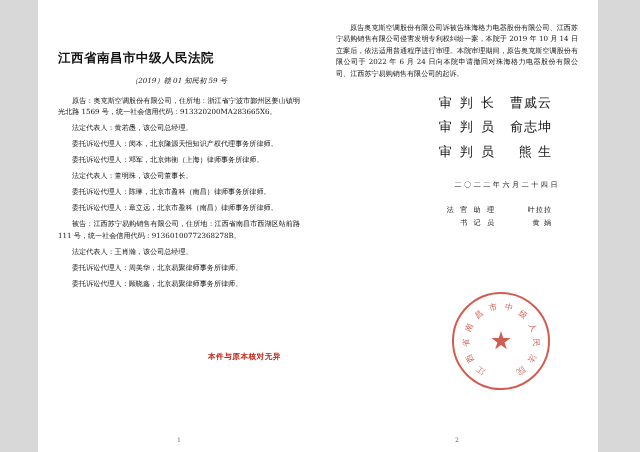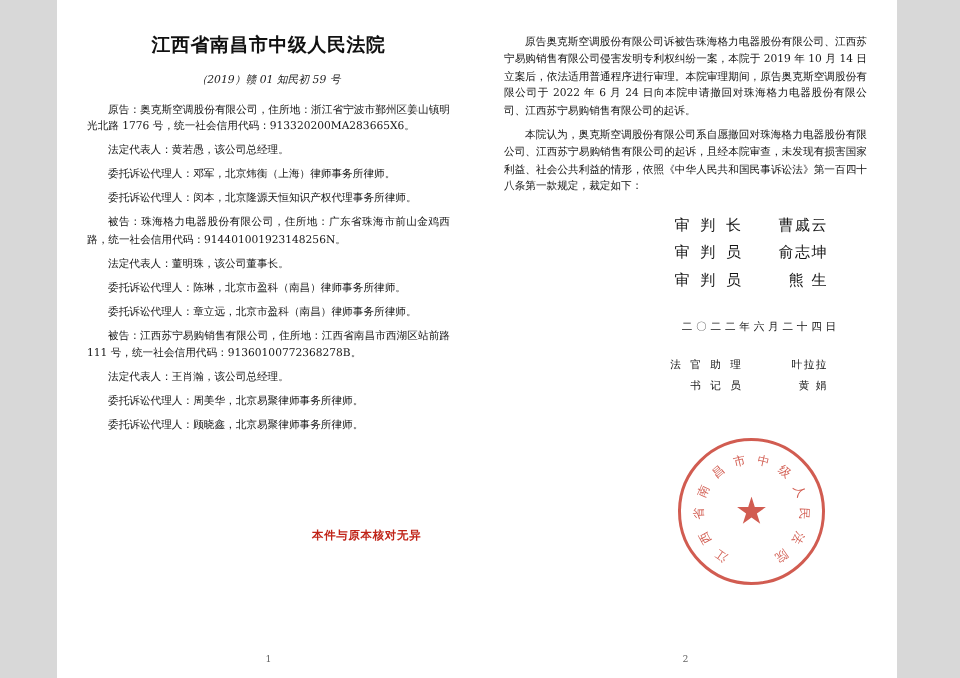--- a/index.html
+++ b/index.html
@@ -30,27 +30,27 @@
     left: 38px;
     width: 282px;
     padding: 22px 20px 0 20px;
   }
   .sheet-right {
     left: 316px;
     width: 282px;
     padding: 22px 20px 12px 20px;
   }
   .doc-title {
-    text-align: center;
     font-size: 12.5px;
     font-weight: bold;
     letter-spacing: 0.5px;
     color: #111;
     font-family: "DejaVu Serif", serif;
     margin-bottom: 9px;
+    margin-top: 28px;
   }
   .doc-subtitle {
     text-align: center;
     font-size: 14px;
     font-weight: bold;
     letter-spacing: 3px;
     color: #111;
     font-family: "DejaVu Serif", serif;
     margin-bottom: 9px;
   }
@@ -68,21 +68,21 @@
     color: #141414;
     text-align: justify;
     margin: 0 0 4.5px 0;
     font-family: "DejaVu Serif", serif;
   }
   .para.indent {
     text-indent: 14px;
   }
   .sign-block {
     margin-top: 12px;
-    font-size: 10px;
+    font-size: 13px;
     line-height: 1.85;
     color: #141414;
     font-family: "DejaVu Serif", serif;
   }
   .sign-row {
     display: flex;
     justify-content: flex-end;
     padding-right: 26px;
   }
   .sign-label {
@@ -176,39 +176,37 @@
 </style>
 </head>
 <body>
 
 <div id="page">
 
   <div class="sheet sheet-left">
     <div class="doc-title">江西省南昌市中级人民法院</div>
     <div class="case-no">（2019）赣 01 知民初 59 号</div>
 
-    <p class="para indent">原告：奥克斯空调股份有限公司，住所地：浙江省宁波市鄞州区姜山镇明光北路 1776 号，统一社会信用代码：913320200MA283665X6。</p>
+    <p class="para indent">原告：奥克斯空调股份有限公司，住所地：浙江省宁波市鄞州区姜山镇明光北路 1569 号，统一社会信用代码：913320200MA283665X6。</p>
     <p class="para indent">法定代表人：黄若愚，该公司总经理。</p>
+    <p class="para indent">委托诉讼代理人：闵本，北京隆源天恒知识产权代理事务所律师。</p>
     <p class="para indent">委托诉讼代理人：邓军，北京炜衡（上海）律师事务所律师。</p>
-    <p class="para indent">委托诉讼代理人：闵本，北京隆源天恒知识产权代理事务所律师。</p>
-    <p class="para indent">被告：珠海格力电器股份有限公司，住所地：广东省珠海市前山金鸡西路，统一社会信用代码：914401001923148256N。</p>
     <p class="para indent">法定代表人：董明珠，该公司董事长。</p>
     <p class="para indent">委托诉讼代理人：陈琳，北京市盈科（南昌）律师事务所律师。</p>
     <p class="para indent">委托诉讼代理人：章立远，北京市盈科（南昌）律师事务所律师。</p>
     <p class="para indent">被告：江西苏宁易购销售有限公司，住所地：江西省南昌市西湖区站前路 111 号，统一社会信用代码：91360100772368278B。</p>
     <p class="para indent">法定代表人：王肖瀚，该公司总经理。</p>
     <p class="para indent">委托诉讼代理人：周美华，北京易聚律师事务所律师。</p>
     <p class="para indent">委托诉讼代理人：顾晓鑫，北京易聚律师事务所律师。</p>
 
     <div class="page-num">1</div>
   </div>
 
   <div class="sheet sheet-right">
     <p class="para indent">原告奥克斯空调股份有限公司诉被告珠海格力电器股份有限公司、江西苏宁易购销售有限公司侵害发明专利权纠纷一案，本院于 2019 年 10 月 14 日立案后，依法适用普通程序进行审理。本院审理期间，原告奥克斯空调股份有限公司于 2022 年 6 月 24 日向本院申请撤回对珠海格力电器股份有限公司、江西苏宁易购销售有限公司的起诉。</p>
-    <p class="para indent">本院认为，奥克斯空调股份有限公司系自愿撤回对珠海格力电器股份有限公司、江西苏宁易购销售有限公司的起诉，且经本院审查，未发现有损害国家利益、社会公共利益的情形，依照《中华人民共和国民事诉讼法》第一百四十八条第一款规定，裁定如下：</p>
 
     <div class="sign-block">
       <div class="sign-row">
         <span class="sign-label">审 判 长</span>
         <span class="sign-name">曹戚云</span>
       </div>
       <div class="sign-row">
         <span class="sign-label">审 判 员</span>
         <span class="sign-name">俞志坤</span>
       </div>

